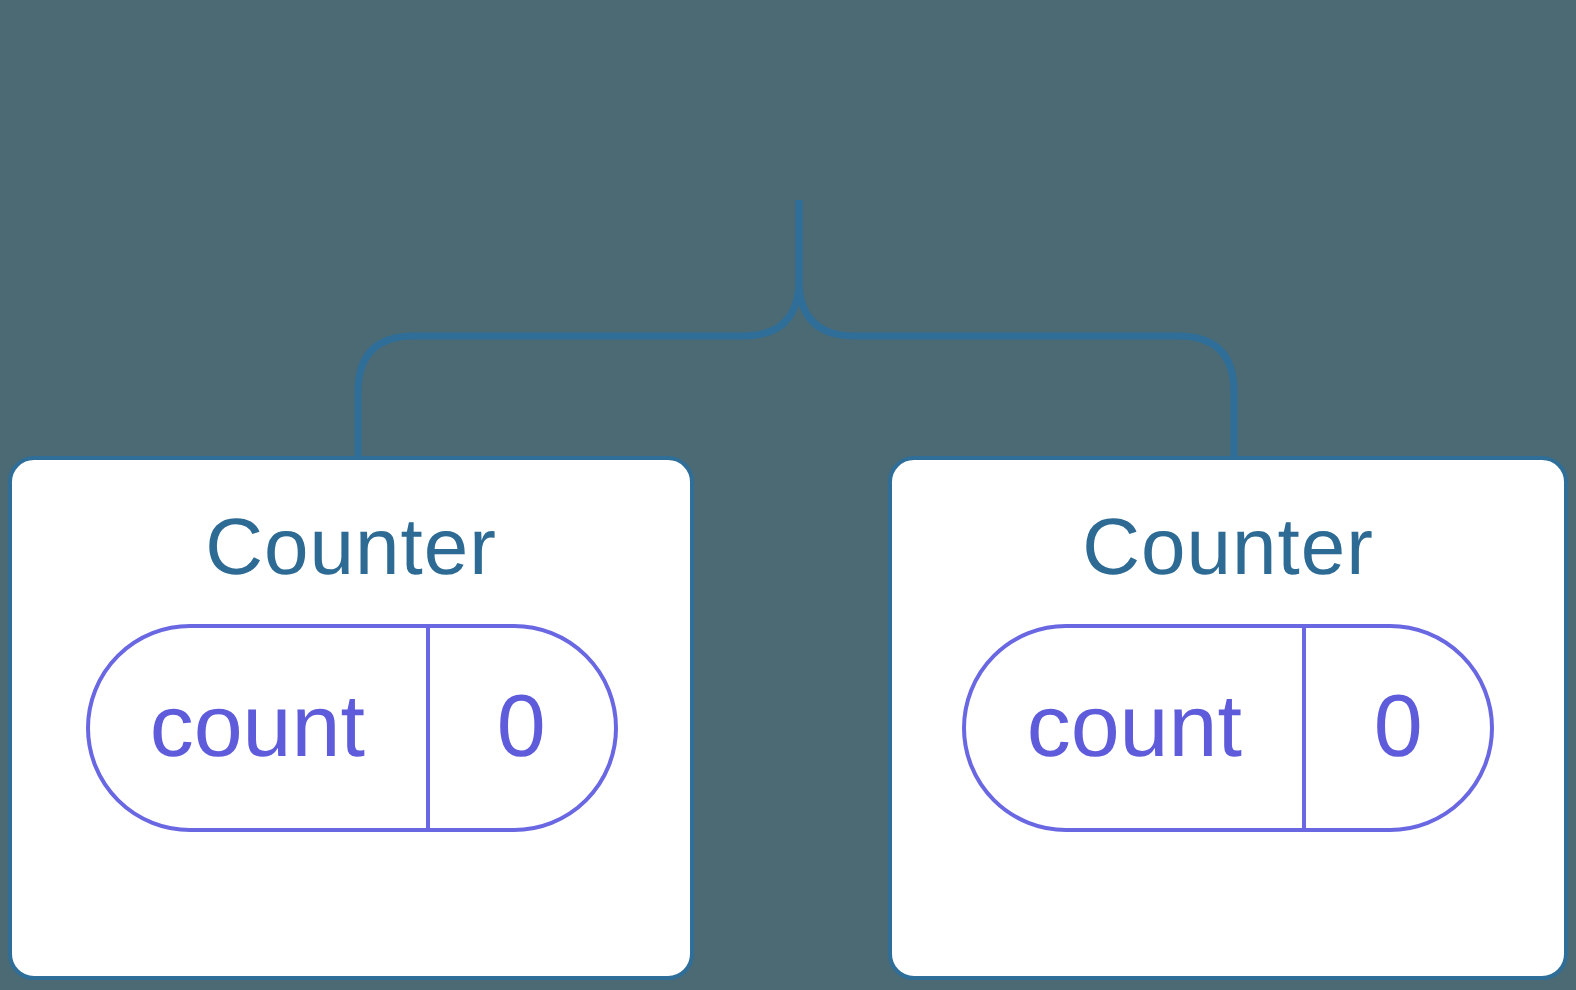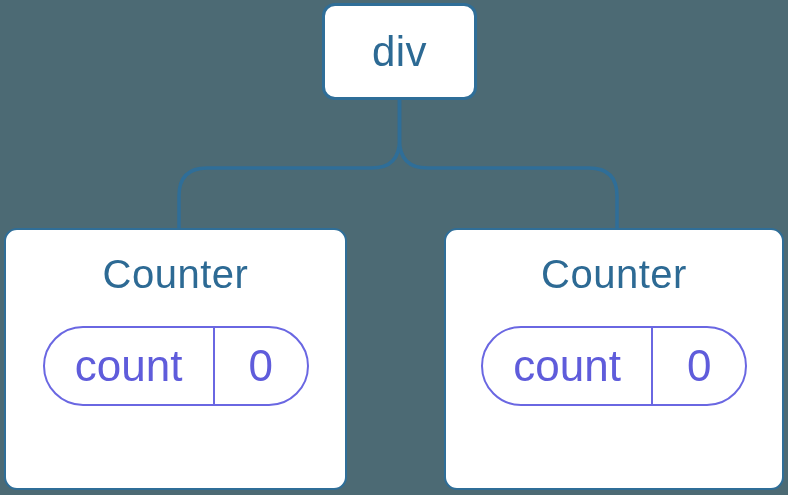--- a/index.html
+++ b/index.html
@@ -59,23 +59,23 @@
   .counter-left  { left: 4px;   width: 343px; }
   .counter-right { left: 444px; width: 340px; }
   .counter-title {
     font-size: 40px;
     font-weight: 500;
     line-height: 44px;
     color: var(--heading);
     letter-spacing: 0.5px;
   }
   .state-pill {
-    margin-top: 30px;
+    margin-top: 16px;
     width: 266px;
-    height: 80px;
+    height: 104px;
     border: 2px solid var(--pill-border);
     border-radius: 52px;
     display: flex;
     align-items: stretch;
     background: var(--node-bg);
     justify-content: center;
   }
   .state-key-cell {
     flex: 0 0 65%;
     border-right: 2px solid var(--pill-border);
@@ -98,23 +98,20 @@
 </head>
 <body>
 
 <div class="stage">
 
   <svg class="connector" viewBox="0 0 788 495" fill="none">
     <path d="M399.5,100 L399.5,140 Q399.5,168 371.5,168 L207,168 Q179,168 179,196 L179,230" stroke-width="3.5" fill="none" stroke="#2F6E98"></path>
     <path d="M399.5,100 L399.5,140 Q399.5,168 427.5,168 L589,168 Q617,168 617,196 L617,230" stroke-width="3.5" fill="none" stroke="#2F6E98"></path>
   </svg>
 
-  <div class="node node-root">
-    <span class="root-label">div</span>
-  </div>
 
   <div class="node node-counter counter-left">
     <div class="counter-title">Counter</div>
     <div class="state-pill">
       <div class="state-key-cell">
         <span class="state-key">count</span>
       </div>
       <div class="state-value-cell">
         <span class="state-value">0</span>
       </div>

